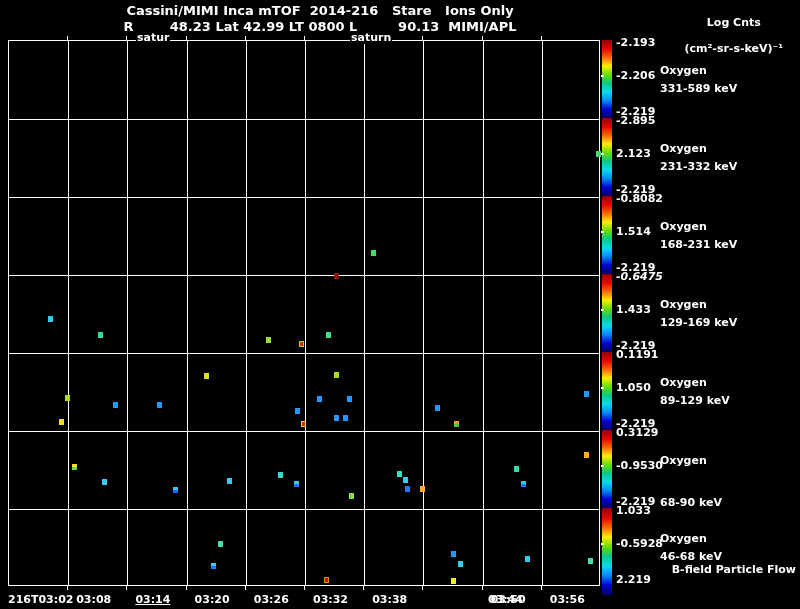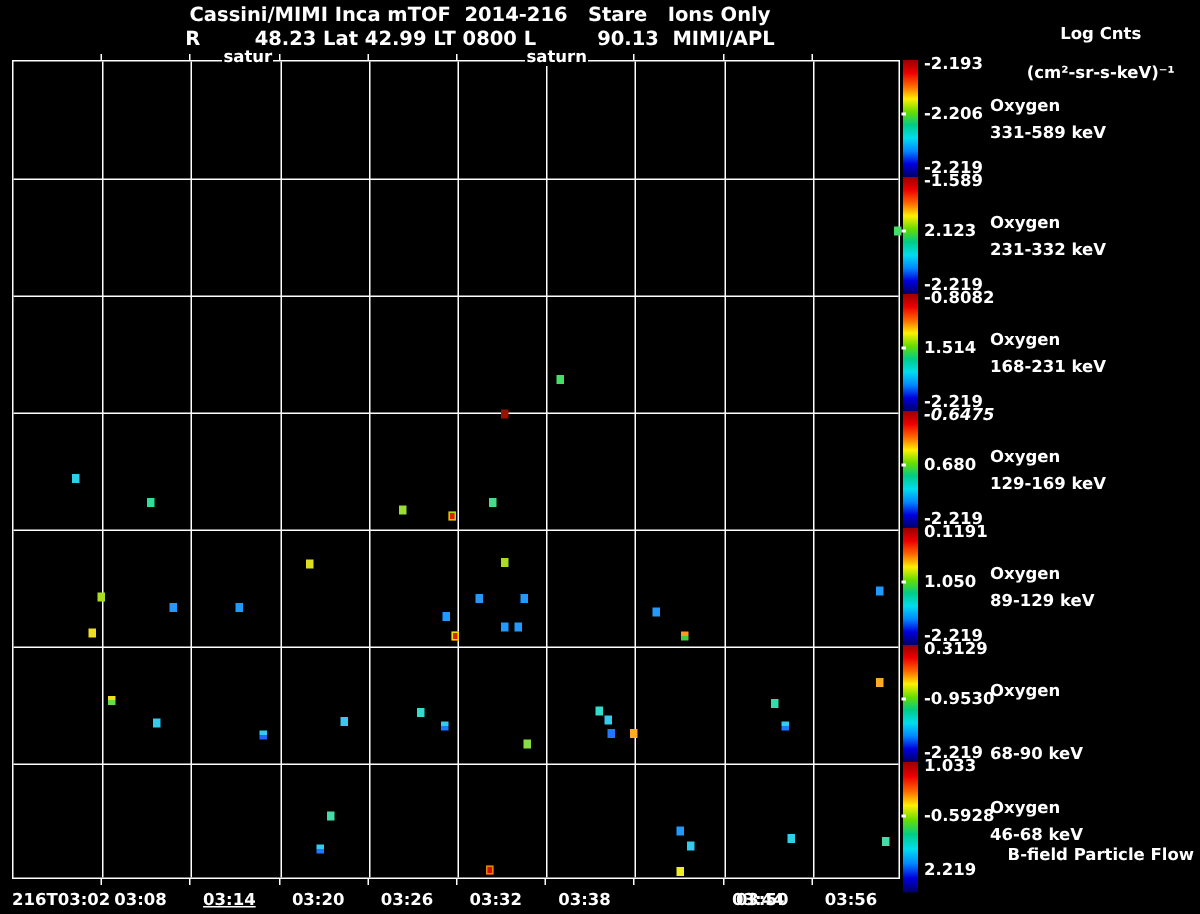--- a/index.html
+++ b/index.html
@@ -28,21 +28,21 @@
 </head>
 <body>
 
 <div class="t" id="title">Cassini/MIMI Inca mTOF  2014-216   Stare   Ions Only</div>
 <div class="t" id="subtitle">R        48.23 Lat 42.99 LT 0800 L         90.13  MIMI/APL</div>
 <div class="t" id="units">
   <span>Log Cnts</span><br>
   <span>(cm²-sr-s-keV)⁻¹</span>
 </div>
 
-<span class="satlab" style="left:148px">satur</span>
+<span class="satlab" style="left:136px">satur</span>
 <span class="satlab" style="left:350px">saturn</span>
 
 <div id="plot">
     <div class="gridline-v" style="left: 59.2px;"></div>
     <div class="gridline-v" style="left: 118.4px;"></div>
     <div class="gridline-v" style="left: 177.6px;"></div>
     <div class="gridline-v" style="left: 236.8px;"></div>
     <div class="gridline-v" style="left: 296px;"></div>
     <div class="gridline-v" style="left: 355.2px;"></div>
     <div class="gridline-v" style="left: 414.4px;"></div>
@@ -114,28 +114,28 @@
     <div class="cbtick" style="top: 387.1px;"></div>
     <div class="cbseg" style="top: 430px; height: 78px; background: linear-gradient(rgb(153, 0, 0), rgb(238, 0, 0), rgb(255, 102, 0), rgb(255, 238, 0), rgb(102, 221, 0), rgb(0, 204, 136), rgb(0, 221, 238), rgb(0, 136, 255), rgb(0, 0, 221), rgb(0, 0, 102));"></div>
     <div class="cbtick" style="top: 465.1px;"></div>
     <div class="cbseg" style="top: 508px; height: 87px; background: linear-gradient(rgb(153, 0, 0), rgb(238, 0, 0), rgb(255, 102, 0), rgb(255, 238, 0), rgb(102, 221, 0), rgb(0, 204, 136), rgb(0, 221, 238), rgb(0, 136, 255), rgb(0, 0, 221), rgb(0, 0, 102));"></div>
     <div class="cbtick" style="top: 543.1px;"></div>
   </div>
 <div id="cb-labels">
     <div class="cblab" style="top: 36px;">-2.193</div>
     <div class="cblab" style="top: 69px;">-2.206</div>
     <div class="cblab" style="top: 105px;">-2.219</div>
-    <div class="cblab" style="top: 114px;">-1.589</div>
+    <div class="cblab" style="top: 114px;">-2.895</div>
     <div class="cblab" style="top: 147px;">2.123</div>
     <div class="cblab" style="top: 183px;">-2.219</div>
     <div class="cblab" style="top: 192px;">-0.8082</div>
     <div class="cblab" style="top: 225px;">1.514</div>
     <div class="cblab" style="top: 261px;">-2.219</div>
     <div class="cblab" style="top: 270px; font-style: italic;">-0.6475</div>
-    <div class="cblab" style="top: 303px;">0.680</div>
+    <div class="cblab" style="top: 303px;">1.433</div>
     <div class="cblab" style="top: 339px;">-2.219</div>
     <div class="cblab" style="top: 348px;">0.1191</div>
     <div class="cblab" style="top: 381px;">1.050</div>
     <div class="cblab" style="top: 417px;">-2.219</div>
     <div class="cblab" style="top: 426px;">0.3129</div>
     <div class="cblab" style="top: 459px;">-0.9530</div>
     <div class="cblab" style="top: 495px;">-2.219</div>
     <div class="cblab" style="top: 504px;">1.033</div>
     <div class="cblab" style="top: 537px;">-0.5928</div>
     <div class="cblab" style="top: 573px;">2.219</div>

